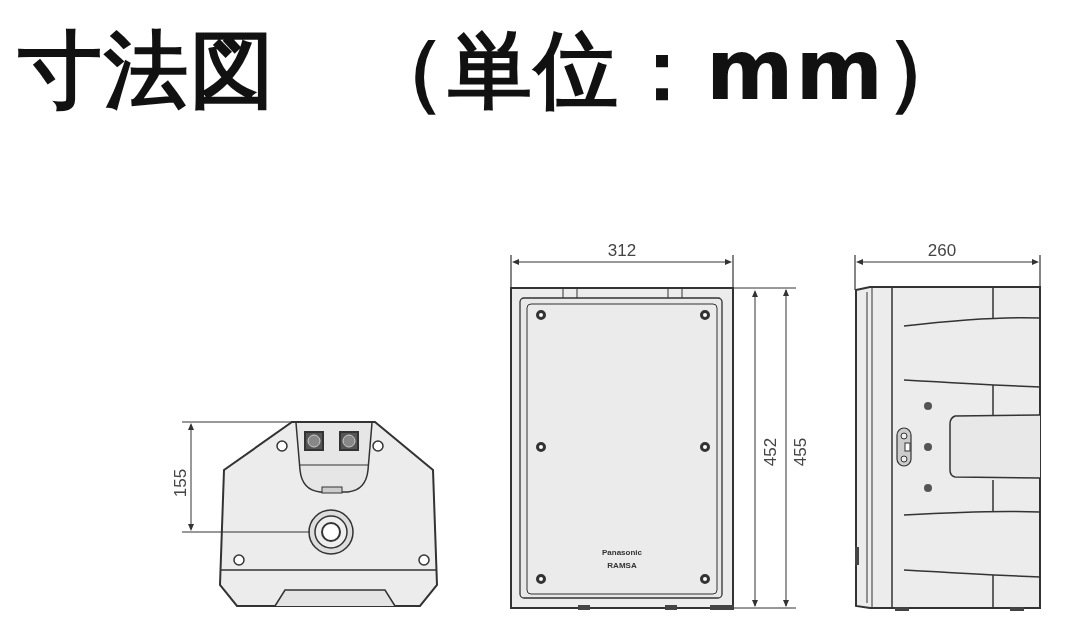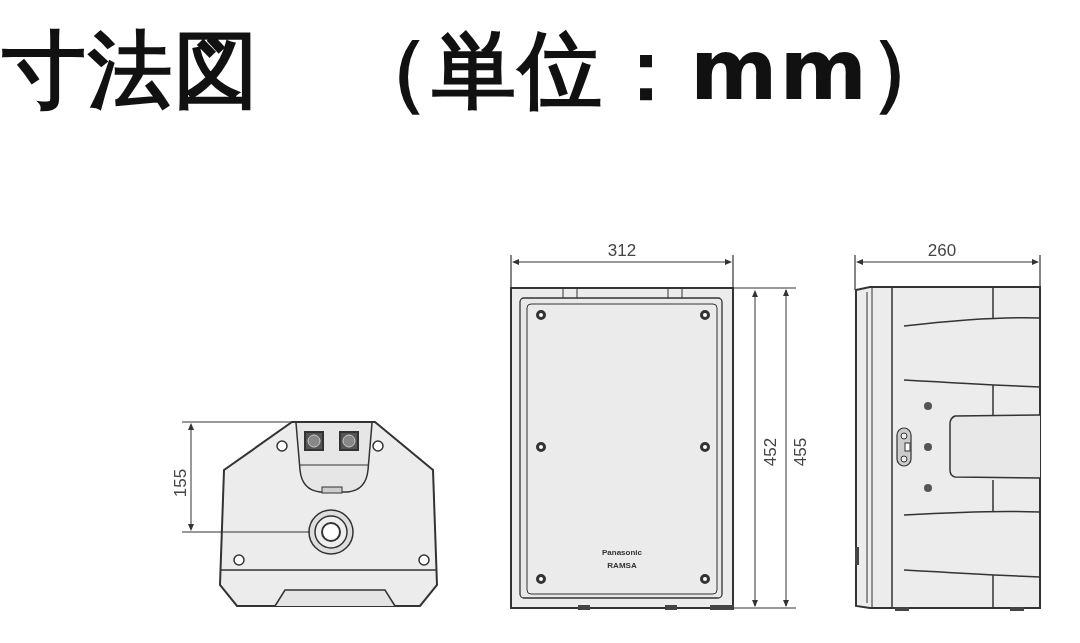--- a/index.html
+++ b/index.html
@@ -1,18 +1,18 @@
 <!DOCTYPE html>
 <html><head>
 <meta charset="utf-8">
 <style>
   html, body { margin:0; padding:0; background:#ffffff; }
   body { width:1080px; height:643px; position:relative; overflow:hidden;
          font-family: "DejaVu Sans", sans-serif; }
-  .title { position:absolute; left:2px; top:20px; font-size:84px; font-weight:bold;
+  .title { position:absolute; left:18px; top:20px; font-size:84px; font-weight:bold;
            color:#111; letter-spacing:2px; white-space:nowrap; line-height:1.2;
            font-family: "DejaVu Sans", sans-serif; }
   svg { position:absolute; left:0; top:0; }
   .dim { font-family: "Liberation Sans", sans-serif; font-size:17px; fill:#444; }
   .logo { font-family: "Liberation Sans", sans-serif; font-size:8px; font-weight:bold; fill:#333; }
 </style>
 </head>
 <body>
 
 <div class="title">寸法図　（単位：mm）</div>

